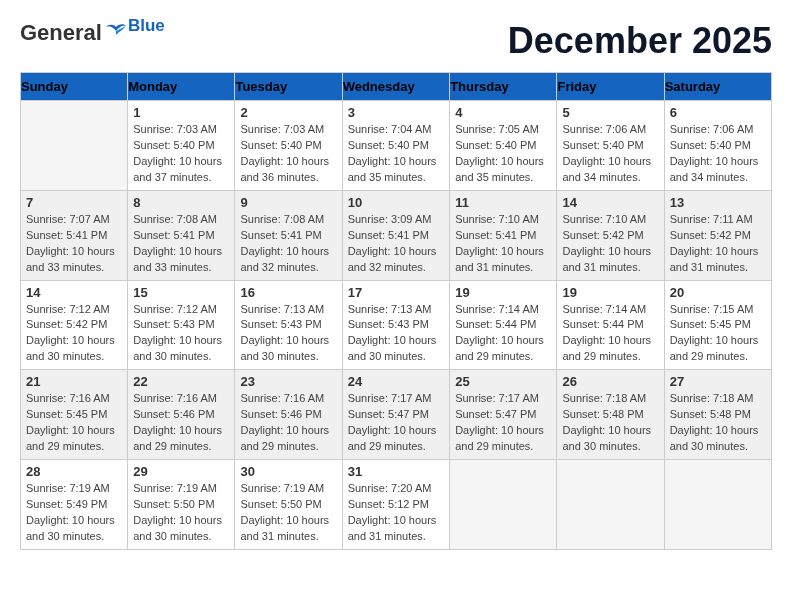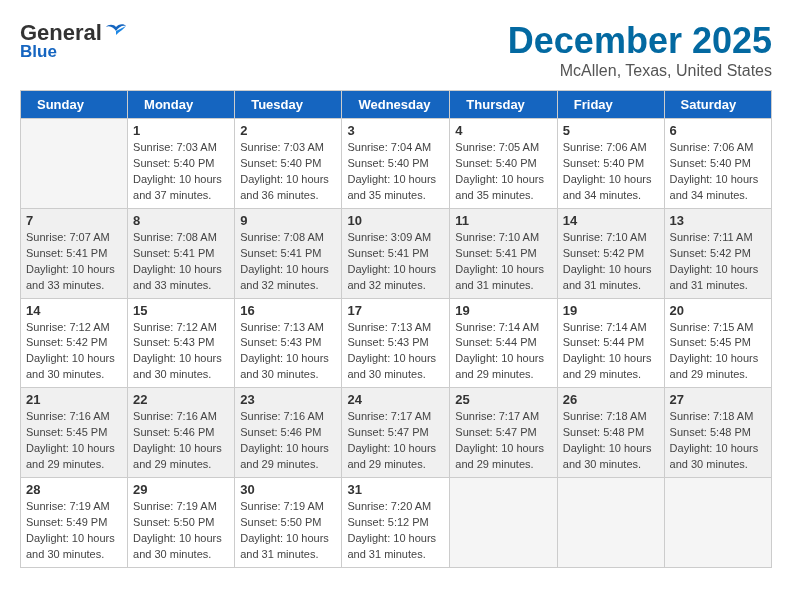--- a/index.html
+++ b/index.html
@@ -11,44 +11,44 @@
       padding: 20px;
     }
     .header-section {
       display: flex;
       justify-content: space-between;
       align-items: flex-start;
       margin-bottom: 10px;
     }
     .logo {
       display: flex;
-      flex-direction: column;
+      flex-direction: row;
       align-items: flex-start;
     }
     .title-section {
       text-align: right;
     }
     .month-title {
       font-size: 36px;
       font-weight: bold;
-      color: #0369a1;
+      color: #0f172a;
     }
     .location {
       font-size: 16px;
       color: #555;
     }
     .calendar {
       width: 100%;
       border-collapse: collapse;
       font-size: 11px;
     }
     .calendar th {
       background: #1565c0;
-      color: #ffffff;
-      padding: 6px 16px;
+      color: #000000;
+      padding: 6px 0;
       text-align: left;
       font-size: 13px;
       font-weight: bold;
       border: 1px solid #ccc;
     }
     .calendar td {
       border: 1px solid #ccc;
       vertical-align: top;
       padding: 4px 5px;
       width: 108px;
@@ -83,21 +83,20 @@
       <span style="font-size:22px; font-weight:bold; color:#333;">General</span>
       <svg width="24" height="20" viewBox="0 0 24 20">
         <path d="M12 4 C14 1, 20 0, 22 3 C18 2, 15 4, 12 8 C10 5, 6 2, 2 4 C4 1, 10 1, 12 4Z" fill="#1565c0"></path>
         <path d="M12 8 L22 3 C20 6, 16 8, 12 12Z" fill="#1e88e5"></path>
       </svg>
     </div>
     <span style="font-size:17px; font-weight:bold; color:#1565c0; margin-top:-4px;">Blue</span>
   </div>
   <div class="title-section">
     <div class="month-title">December 2025</div>
-    <div class="location">McAllen, Texas, United States</div>
   </div>
 </div>
 
 <table class="calendar">
   <thead>
     <tr>
     <th>Sunday</th>
         <th>Monday</th>
         <th>Tuesday</th>
         <th>Wednesday</th>

